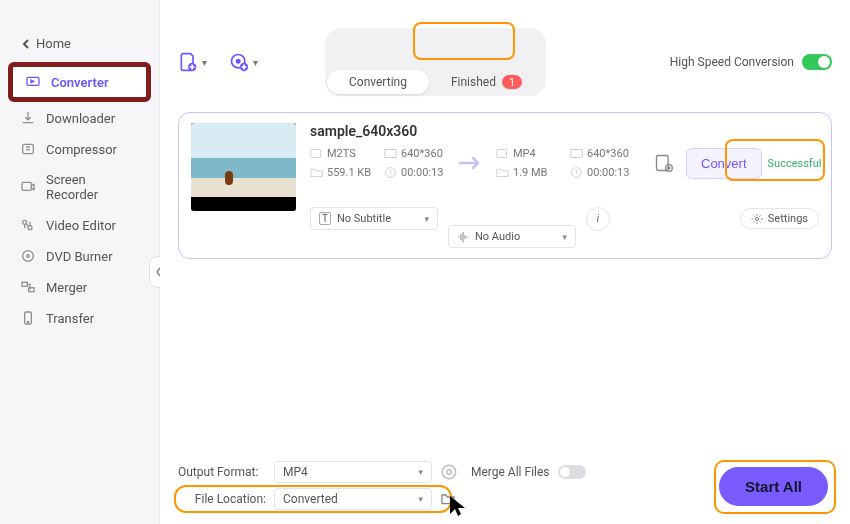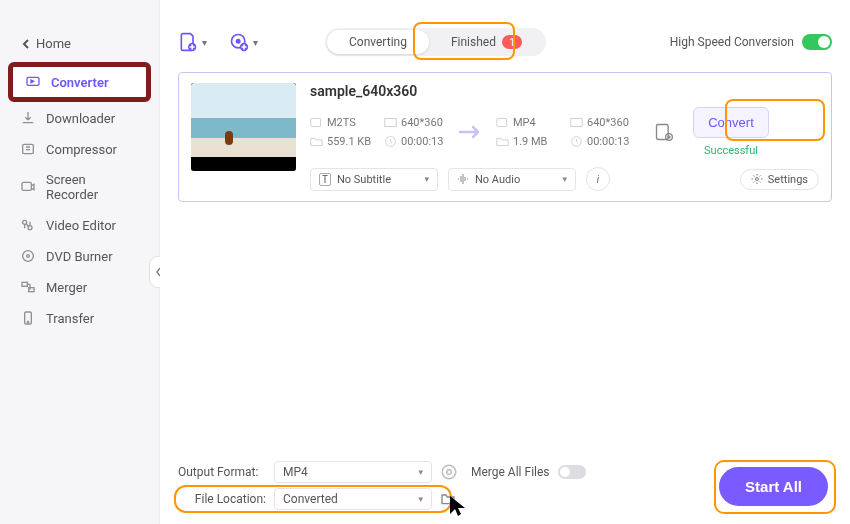--- a/index.html
+++ b/index.html
@@ -23,60 +23,60 @@
   .navitem.active{background:#fff;border:5px solid #7f1d1d;color:#6b57ff;font-weight:600;}
   .navitem .ic{width:16px;height:16px;flex:0 0 16px;opacity:.7;}
   .navitem.active .ic{opacity:1;}
   .sidebar-handle{position:absolute;right:-10px;top:256px;width:18px;height:30px;background:#fff;border:1px solid #e1e1e6;border-radius:9px;display:flex;align-items:center;justify-content:center;cursor:pointer;}
   
   .main{flex:1;display:flex;flex-direction:column;background:#fff;padding:28px 18px 14px 18px;box-sizing:border-box;position:relative;}
   .topbar{display:flex;align-items:center;gap:10px;margin-bottom:16px;}
   .iconbtn{display:flex;align-items:center;gap:2px;cursor:pointer;color:#6b57ff;}
   .iconbtn .chev{font-size:10px;color:#777;margin-left:2px;}
   .tabs{display:flex;align-items:center;background:#f1f1f4;border-radius:16px;padding:2px;margin:0 auto;position:relative;}
-  .tab{padding:5px 22px;border-radius:14px;font-size:12px;cursor:pointer;color:#555;display:flex;align-items:center;gap:6px;}
+  .tab{padding:5px 22px;border-radius:14px;font-size:12px;cursor:pointer;color:#555;display:flex;align-items:center;gap:6px;margin-top:40px;}
   .tab.active{background:#fff;box-shadow:0 1px 3px rgba(0,0,0,.12);}
   .tab .badge{background:#ff5b5b;color:#fff;border-radius:8px;font-size:10px;min-width:14px;height:14px;display:inline-flex;align-items:center;justify-content:center;padding:0 3px;}
   .highlight-orange{position:absolute;border:2px solid #ff9500;border-radius:8px;pointer-events:none;}
   .hsc{margin-left:auto;display:flex;align-items:center;gap:8px;font-size:12px;color:#555;}
   .toggle{width:30px;height:16px;background:#34c759;border-radius:8px;position:relative;cursor:pointer;}
   .toggle::after{content:"";position:absolute;right:2px;top:2px;width:12px;height:12px;background:#fff;border-radius:50%;}
   
-  .card{border:1px solid #c9c3f5;border-radius:4px;padding:10px 12px;display:flex;gap:14px;align-items:flex-start;position:relative;}
+  .card{border:1px solid #c9c3f5;border-radius:12px;padding:10px 12px;display:flex;gap:14px;align-items:flex-start;position:relative;}
   .thumb{width:105px;height:88px;background:#000;border-radius:3px;overflow:hidden;position:relative;}
   .thumb .sky{position:absolute;inset:0;background:linear-gradient(#d9ecf4 0%,#d9ecf4 60%,#e8e0d0 60%,#e8e0d0 100%);}
   .thumb .sea{position:absolute;left:0;right:0;top:40%;height:22%;background:#7db9c9;}
   .thumb .person{position:absolute;left:34px;top:48px;width:8px;height:14px;background:#7a3b10;border-radius:4px;}
   .thumb::before,.thumb::after{content:"";position:absolute;left:0;right:0;height:14px;background:#000;}
   .thumb::before{top:0;}
   .thumb::after{bottom:0;}
   .meta{flex:1;}
   .filetitle{font-weight:600;font-size:14px;margin-bottom:8px;}
   .row{display:flex;align-items:center;gap:12px;}
   .chip{display:flex;align-items:center;gap:4px;font-size:11px;color:#777;min-width:62px;}
   .chip .ci{width:13px;height:13px;opacity:.55;}
   .arrow{width:26px;height:26px;display:flex;align-items:center;justify-content:center;}
-  .convertcol{display:flex;flex-direction:column;align-items:center;gap:6px;width:90px;}
+  .convertcol{display:flex;flex-direction:row;align-items:center;gap:6px;width:90px;}
   .convertbtn{border:1px solid #d7d3f2;background:#f5f3ff;color:#6b57ff;padding:7px 14px;border-radius:6px;font-size:13px;cursor:pointer;}
   .success{color:#2bb56a;font-size:11px;}
   .bottomrow{display:flex;align-items:center;gap:10px;margin-top:10px;}
   .sel{border:1px solid #e3e3e8;border-radius:4px;padding:4px 8px;font-size:11px;display:flex;align-items:center;gap:6px;color:#555;cursor:pointer;background:#fff;}
   .sel .chev{margin-left:auto;font-size:9px;color:#888;}
   .circbtn{width:22px;height:22px;border:1px solid #e3e3e8;border-radius:50%;display:flex;align-items:center;justify-content:center;font-size:10px;color:#666;cursor:pointer;font-style:italic;}
   .settingsbtn{border:1px solid #e3e3e8;border-radius:12px;padding:3px 10px;display:flex;align-items:center;gap:5px;font-size:11px;color:#555;cursor:pointer;}
   
   .footer{margin-top:auto;display:flex;flex-direction:column;gap:5px;font-size:12px;color:#555;position:relative;}
   .frow{display:flex;align-items:center;gap:8px;}
   .flabel{width:88px;}
   .fsel{border:1px solid #e3e3e8;border-radius:4px;padding:3px 8px;width:140px;display:flex;align-items:center;cursor:pointer;background:#fff;font-size:12px;}
   .fsel .chev{margin-left:auto;font-size:9px;color:#888;}
   .gearcirc{width:18px;height:18px;opacity:.55;cursor:pointer;}
   .merge-toggle{width:28px;height:14px;background:#dcdce1;border-radius:7px;position:relative;cursor:pointer;}
   .merge-toggle::after{content:"";position:absolute;left:2px;top:2px;width:10px;height:10px;background:#fff;border-radius:50%;}
-  .startall{position:absolute;right:4px;bottom:4px;background:#7a5bff;color:#ffffff;border:none;border-radius:20px;padding:11px 26px;font-size:15px;font-weight:600;cursor:pointer;}
+  .startall{position:absolute;right:4px;bottom:4px;background:#7a5bff;color:#0f172a;border:none;border-radius:20px;padding:11px 26px;font-size:15px;font-weight:600;cursor:pointer;}
   .cursor-arrow{position:absolute;pointer-events:none;}
   svg{display:block;}
 </style>
 </head>
 <body>
 
 <div class="window">
 
   <div class="traffic">
     <div class="tl red"></div>
@@ -335,21 +335,21 @@
               <div class="highlight-orange" style="right:6px;top:26px;width:96px;height:38px;"></div>
             </div>
           </div>
 
           <div class="bottomrow">
             <div class="sel" style="width:110px;">
               <span style="font-size:10px;border:1px solid #aaa;padding:0 2px;border-radius:2px;">T</span>
               <span>No Subtitle</span>
               <span class="chev">▾</span>
             </div>
-            <div class="sel" style="width:110px;">
+            <div class="sel" style="width:110px;margin-top:36px;">
               <span>
                   <svg width="12" height="12" viewBox="0 0 12 12" stroke="#888">
                     <path d="M1 6h1m2-3v6m2-8v10m2-7v4m2-2h1"></path>
                   </svg>
                 </span>
               <span>No Audio</span>
               <span class="chev">▾</span>
             </div>
             <div class="circbtn">i</div>
             <div style="flex:1"></div>

